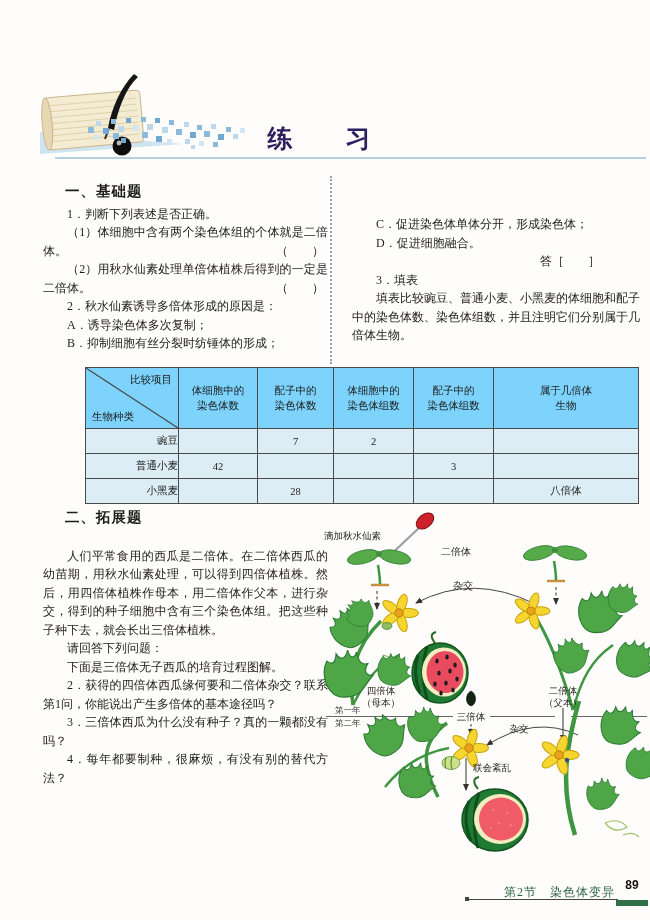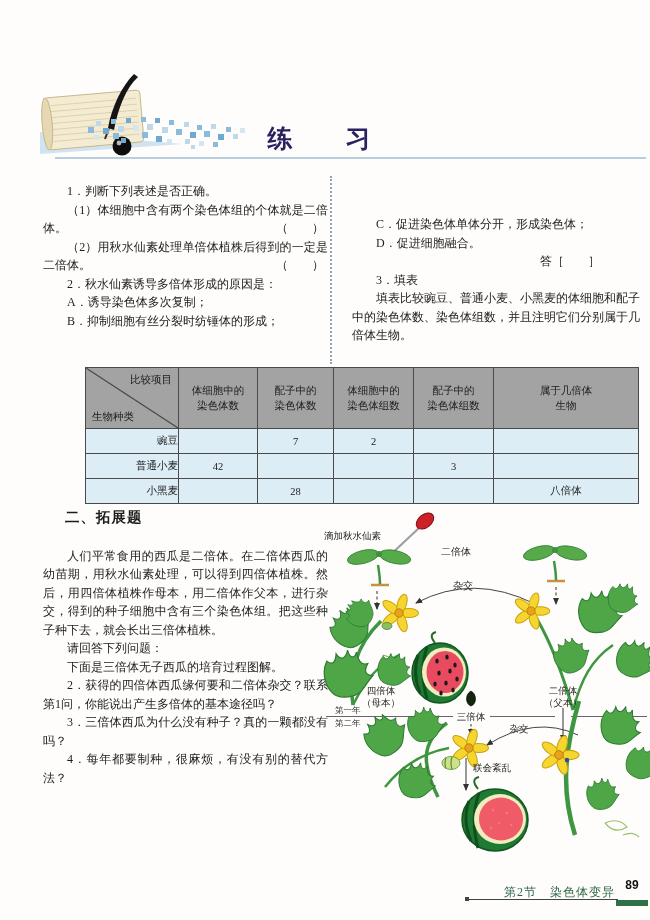--- a/index.html
+++ b/index.html
@@ -19,21 +19,21 @@
   #col-divider{position:absolute;left:330px;top:176px;height:188px;border-left:2px dotted #8fa6b2;}
   .sec-head{font-size:14.5px;font-weight:bold;margin:0 0 4px 0;text-indent:22px;letter-spacing:1px;}
   .para{margin:0;text-indent:2em;}
   .blank{float:right;margin-right:4px;}
   .answer{margin:0;text-align:right;padding-right:40px;}
 
   
   #cmp-table{position:absolute;left:85px;top:367px;border-collapse:collapse;table-layout:fixed;
              width:553px;background:#dcedf5;font-size:10.5px;border:1.5px solid #3c3c3c;}
   #cmp-table th,#cmp-table td{border:1px solid #4a4a4a;text-align:center;padding:0;}
-  #cmp-table thead th{background:#a3a3a3;height:46px;font-weight:normal;white-space:pre-line;line-height:15px;}
+  #cmp-table thead th{background:#7dd3fc;height:46px;font-weight:normal;white-space:pre-line;line-height:15px;}
   #cmp-table tbody td{height:24px;}
   #cmp-table td.name{text-align:right;padding-left:9px;}
   #corner-cell{position:relative;}
   #corner-cell svg{position:absolute;left:0;top:0;width:100%;height:100%;}
   #corner-cell .c-top{position:absolute;top:4px;right:6px;}
   #corner-cell .c-bot{position:absolute;bottom:4px;left:6px;}
 
   
   #col-c{left:43px;top:508px;width:285px;}
   #col-c .sec-head{margin-bottom:20px;}
@@ -107,20 +107,21 @@
       <rect x="195" y="62" width="5" height="5" fill="#bcd8ea"></rect>
         <rect x="202" y="56" width="5" height="5" fill="#d4e6f2"></rect>
       <rect x="175" y="70" width="5" height="5" fill="#8abadd"></rect>
         <rect x="153" y="73" width="4" height="4" fill="#bcd8ea"></rect>
     </g>
   </svg>
   <div id="page-title">练　习</div>
   <div id="header-rule"></div>
 
   <div class="col" id="col-a">
+    <p class="sec-head">一、基础题</p>
     <p class="para">1．判断下列表述是否正确。</p>
     <p class="para"><span>（1）体细胞中含有两个染色体组的个体就是二倍体。</span><span class="blank">（　　）</span></p>
     <p class="para"><span>（2）用秋水仙素处理单倍体植株后得到的一定是二倍体。</span><span class="blank">（　　）</span></p>
     <p class="para">2．秋水仙素诱导多倍体形成的原因是：</p>
     <p class="para">A．诱导染色体多次复制；</p>
     <p class="para">B．抑制细胞有丝分裂时纺锤体的形成；</p>
   </div>
 
   <div id="col-divider"></div>
 

